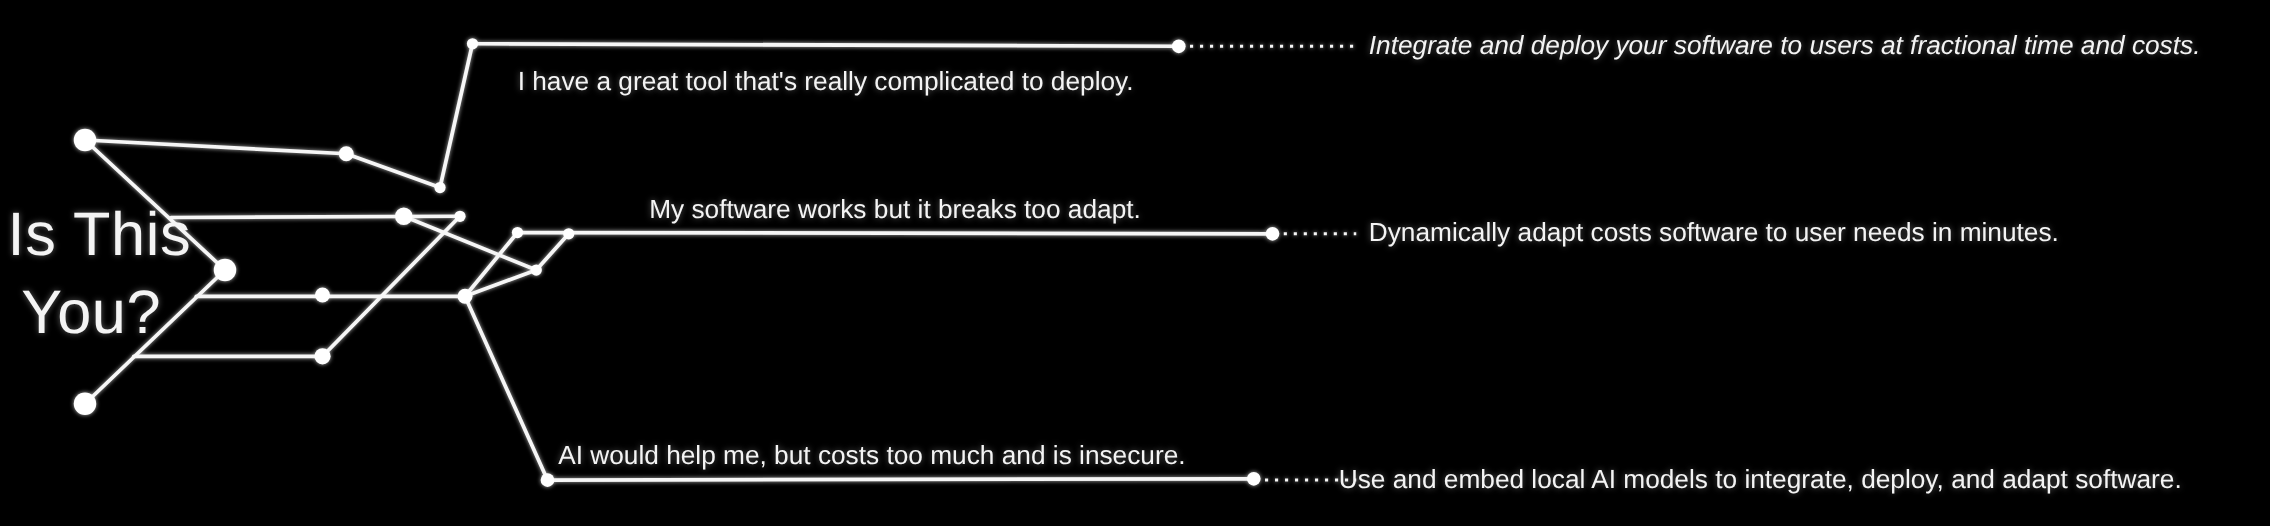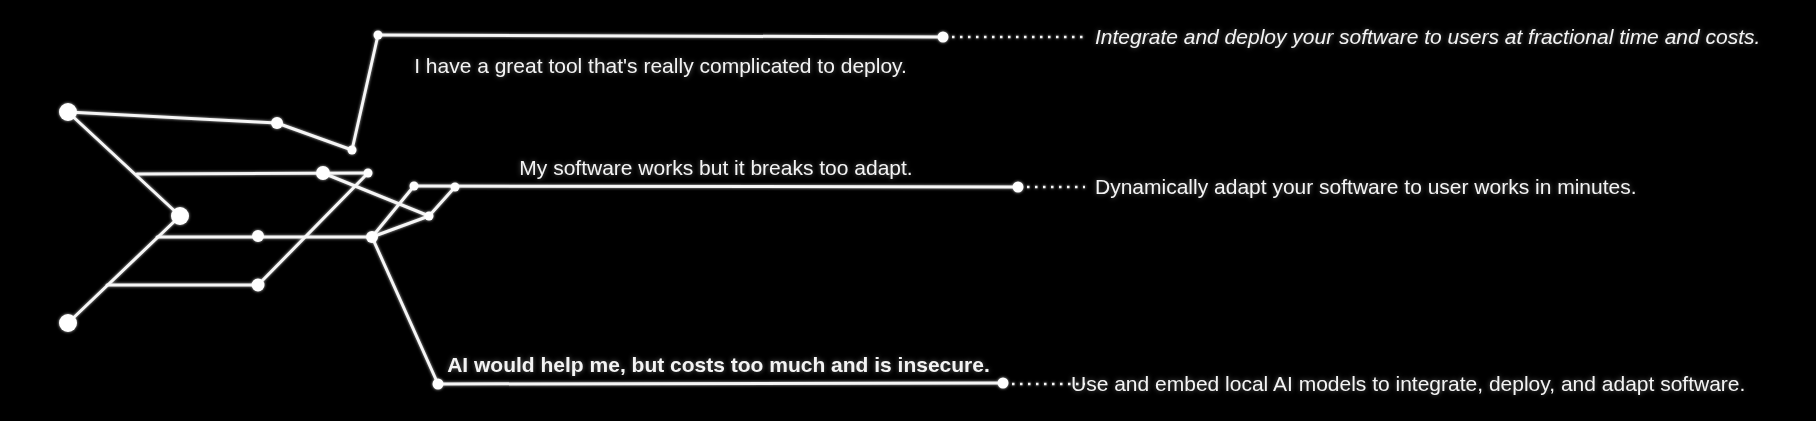--- a/index.html
+++ b/index.html
@@ -33,21 +33,21 @@
   .problem {
     font-size: 21px; line-height: 26px;
     text-align: center;
   }
   .solution {
     font-size: 21px; line-height: 26px;
     text-align: left;
   }
   .q1 { left: 378px;  top: 5px;   width: 565px; margin-top: 48px; }
   .q2 { left: 414px;  top: 155px; width: 604px; }
-  .q3 { left: 436px;  top: 352px; width: 565px; font-weight: bold; }
+  .q3 { left: 415px;  top: 352px; width: 565px; }
   .a1 { left: 1095px; top: 24px; font-style: italic;  }
   .a2 { left: 1095px; top: 174px; }
   .a3 { left: 1071px; top: 371px; }
 </style>
 </head>
 <body>
 
 <div id="stage">
 
   <svg id="net" width="1816" height="421" viewBox="0 0 1816 421">
@@ -95,23 +95,25 @@
       <circle cx="258" cy="236" r="6"></circle>
       <circle cx="372" cy="237" r="6"></circle>
       <circle cx="258" cy="285" r="6.5"></circle>
       <circle cx="1018" cy="187" r="5.5"></circle>
       <circle cx="438" cy="384" r="5.5"></circle>
       <circle cx="1003" cy="383" r="5.5"></circle>
     </g>
   </svg>
 
   <div class="txt heading">
+    <div>Is This</div>
+    <div>You?</div>
   </div>
 
   <div class="txt problem q1">I have a great tool that's really complicated to deploy.</div>
   <div class="txt problem q2">My software works but it breaks too adapt.</div>
   <div class="txt problem q3">AI would help me, but costs too much and is insecure.</div>
 
   <div class="txt solution a1">Integrate and deploy your software to users at fractional time and costs.</div>
-  <div class="txt solution a2">Dynamically adapt your software to user works in minutes.</div>
+  <div class="txt solution a2">Dynamically adapt costs software to user needs in minutes.</div>
   <div class="txt solution a3">Use and embed local AI models to integrate, deploy, and adapt software.</div>
 
 </div>
 
 </body></html>

